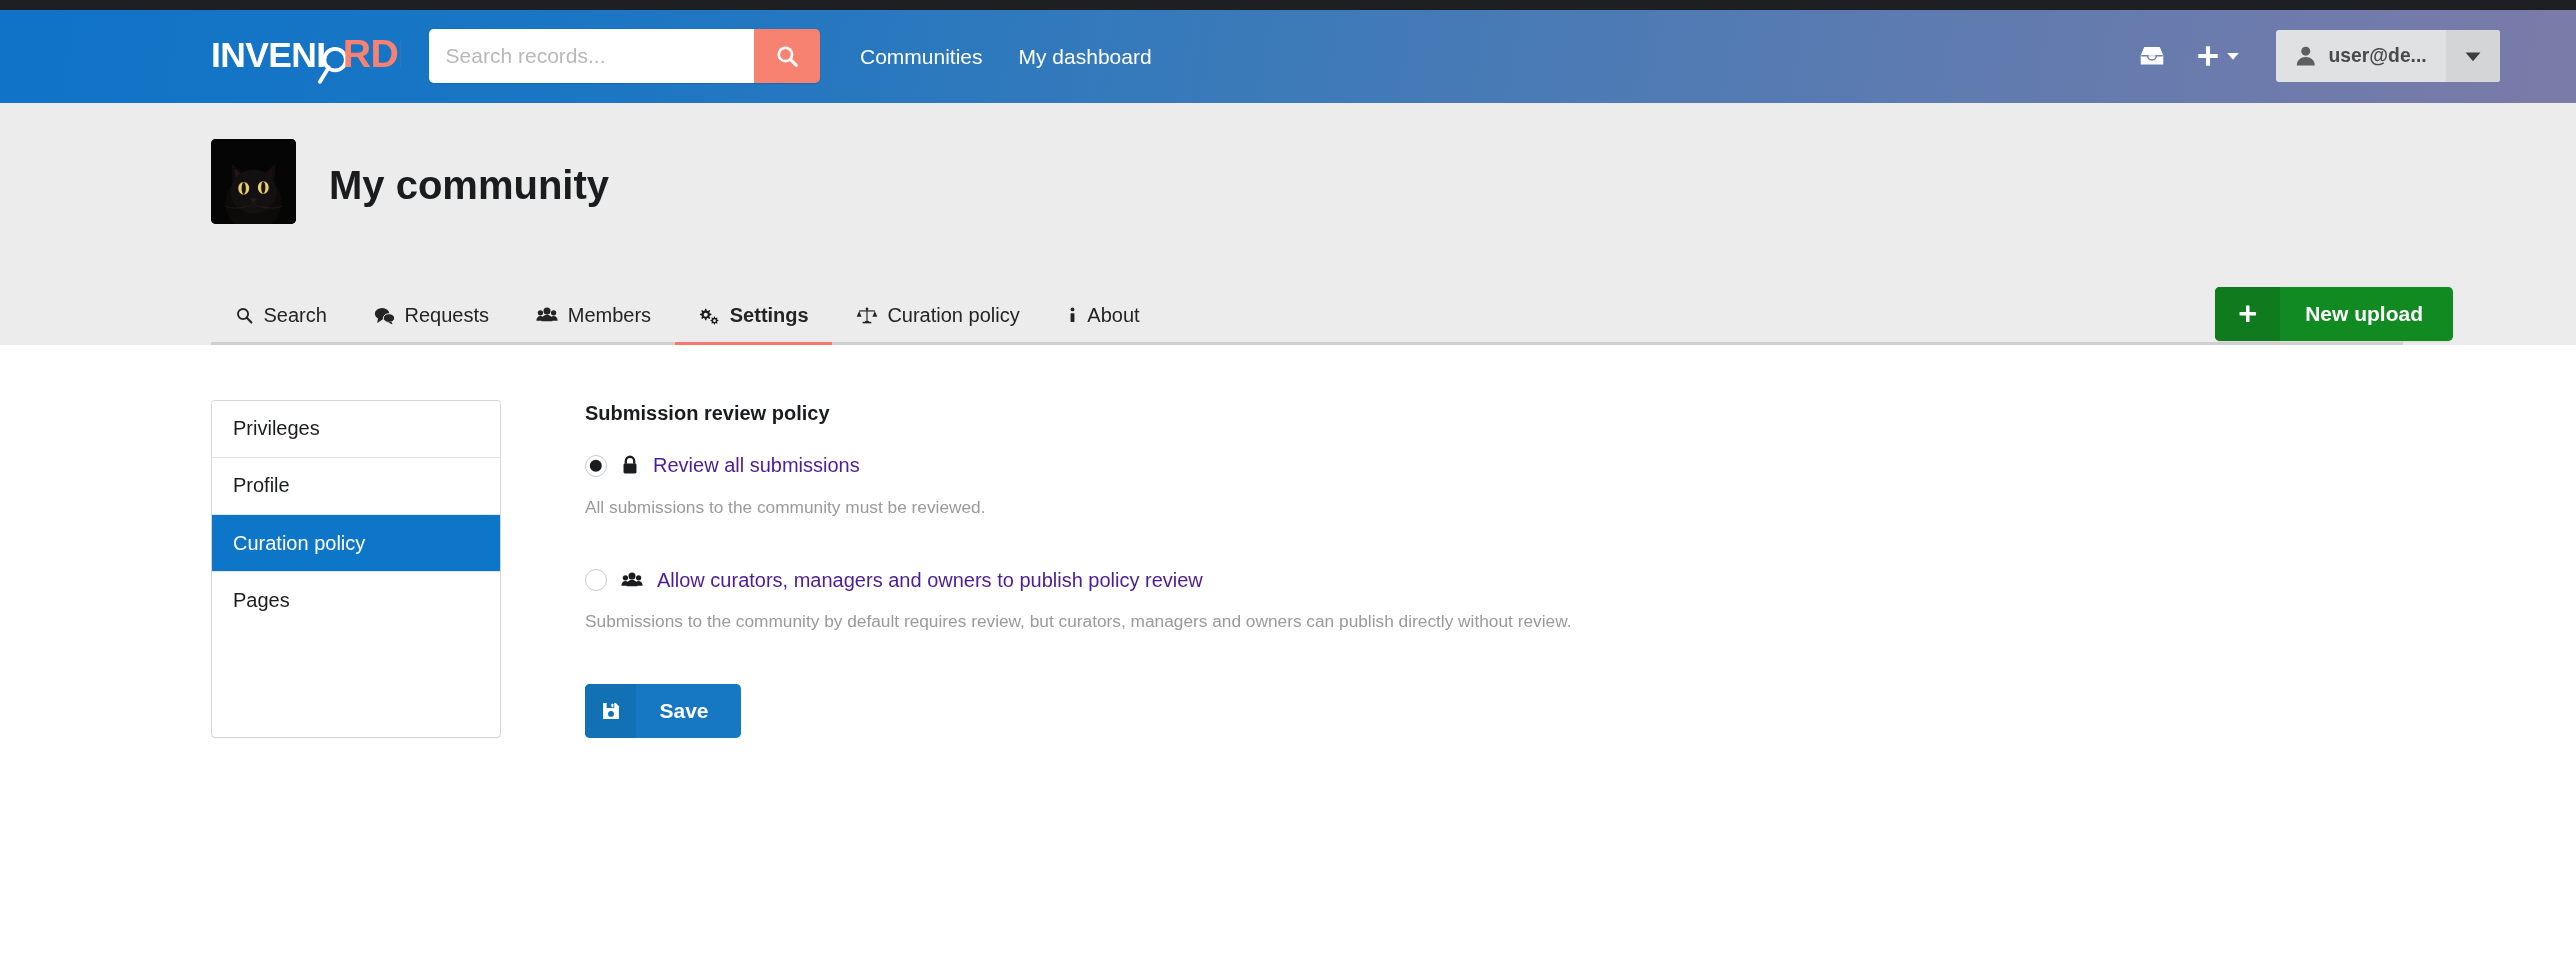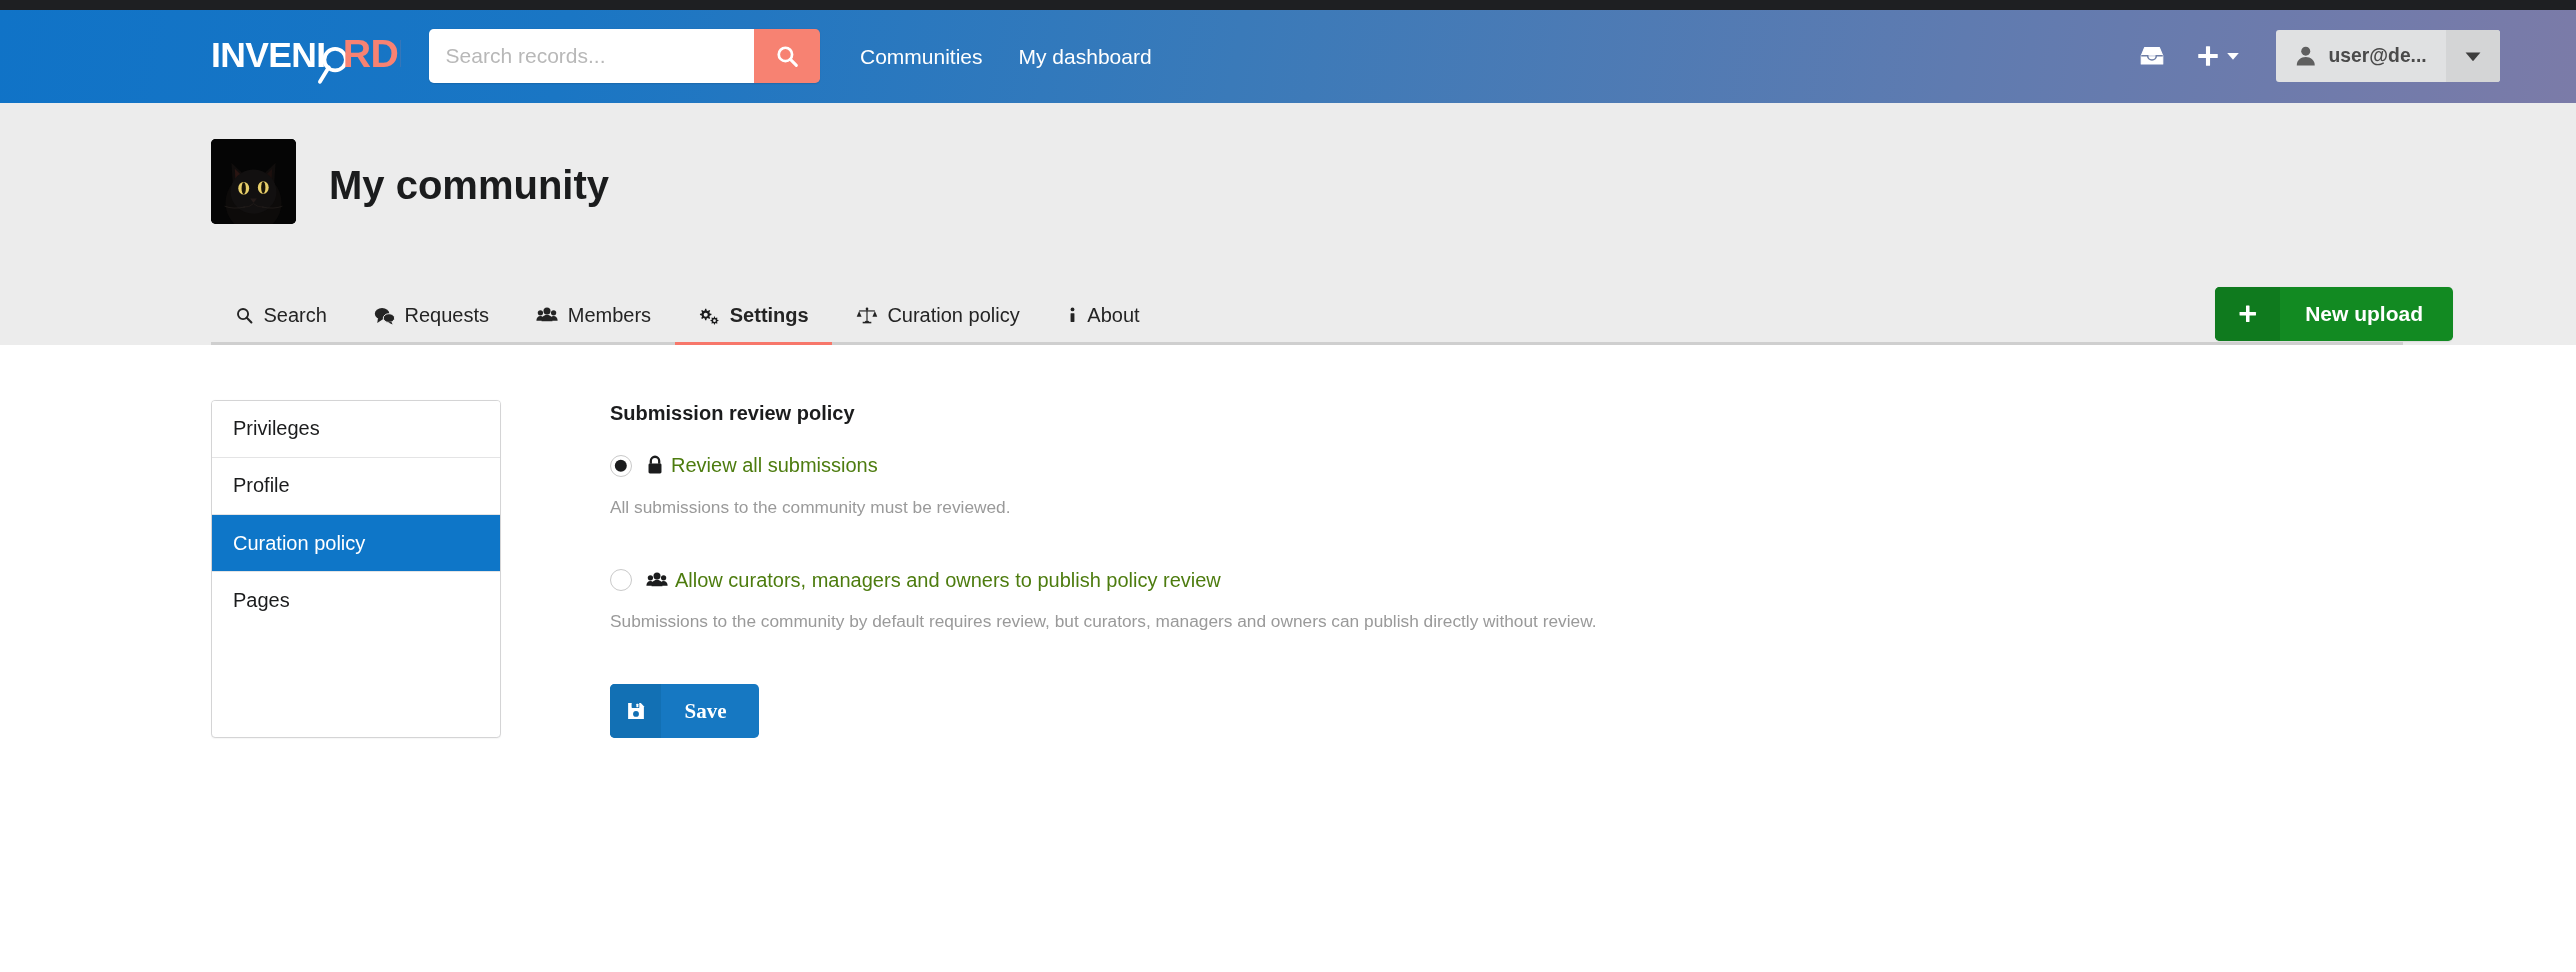--- a/index.html
+++ b/index.html
@@ -257,21 +257,21 @@
     cursor: pointer;
     background: #fff;
   }
   .smenu-item:last-child { border-bottom: none; }
   .smenu-item.active {
     background: #0e76c8;
     color: #ffffff;
   }
 
   .settings-content {
-    margin-left: 109px;
+    margin-left: 84px;
     padding-top: 2.8px;
     max-width: 1519px;
   }
   .section-title {
     font-size: 20px;
     font-weight: bold;
     color: #1b1c1d;
     margin-bottom: 29px;
   }
   .radio-row {
@@ -293,42 +293,41 @@
     position: absolute;
     left: 50%; top: 50%;
     transform: translate(-50%,-50%);
     width: 12.4px; height: 12.4px;
     border-radius: 50%;
     background: #1b1c1d;
   }
   .radio-label {
     display: flex;
     align-items: center;
-    gap: 7px;
+    gap: 14px;
     font-size: 20px;
-    color: #4d7c0f;
+    color: #4c1d95;
   }
   .radio-help {
     font-size: 17.3px;
     color: #9a9a9a;
     margin: 19.3px 0 0 0;
   }
   .gap-lg { height: 51px; }
 
   .save-btn {
     display: flex;
     align-items: center;
     height: 54px;
     margin-top: 52px;
     background: #1678c2;
     border: none;
     border-radius: 4.8px;
     overflow: hidden;
     cursor: pointer;
-    font-family: Liberation Serif, serif;
   }
   .save-btn-icon {
     width: 51px;
     height: 100%;
     background: #1270b4;
     display: flex;
     align-items: center;
     justify-content: center;
   }
   .save-btn-label {

